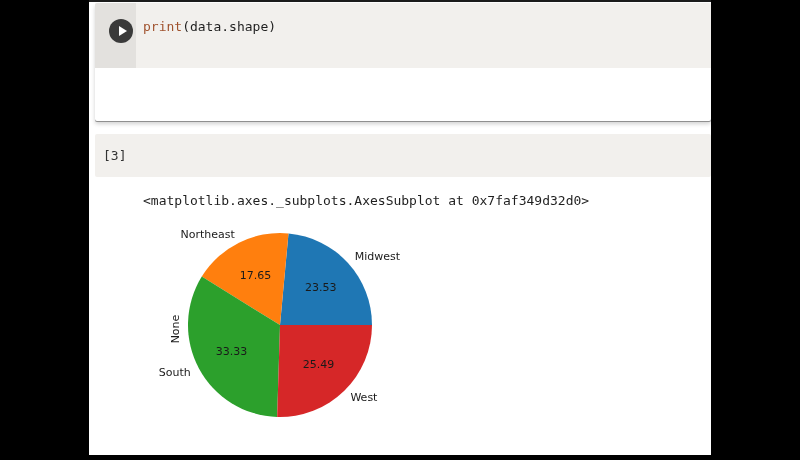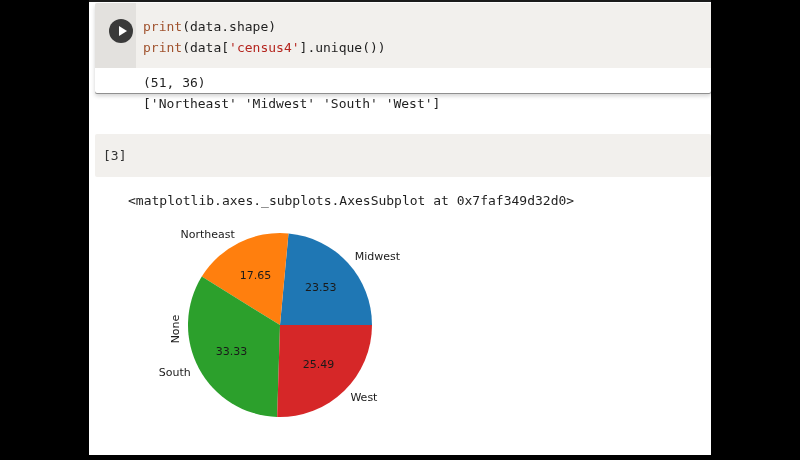--- a/index.html
+++ b/index.html
@@ -10,21 +10,21 @@
   html,body{margin:0;padding:0;}
   body{width:800px;height:460px;background:#000;position:relative;overflow:hidden;
        font-family:"DejaVu Sans","Liberation Sans",sans-serif;}
   #content{position:absolute;left:89px;top:0;width:622px;height:455px;background:#fff;}
   #top-strip{position:absolute;left:0;top:0;width:100%;height:2px;background:#1b1b1b;}
 
   .mono{font-family:"DejaVu Sans Mono","Liberation Mono",monospace;font-size:13px;
         color:var(--code-text);}
 
   
-  .cell1{position:absolute;left:6px;top:3px;width:616px;height:90px;background:#fff;
+  .cell1{position:absolute;left:6px;top:3px;width:616px;height:118px;background:#fff;
          border-radius:2px;box-shadow:0 1px 0 #8f8f8f,0 3px 4px rgba(0,0,0,0.18);}
   .cell1-header{position:relative;height:65px;background:var(--cell-bg);
                 border-radius:2px 2px 0 0;overflow:hidden;}
   .gutter{position:absolute;left:0;top:0;width:41px;height:100%;background:var(--gutter-bg);}
   .run-btn{position:absolute;left:14px;top:16px;width:24px;height:24px;border-radius:50%;
            background:var(--run-button-bg);display:flex;align-items:center;justify-content:center;
            cursor:pointer;}
   .play-triangle{width:0;height:0;border-left:8px solid #fff;border-top:5px solid transparent;
                  border-bottom:5px solid transparent;margin-left:3px;}
   .code-area1{position:absolute;left:48px;top:13px;line-height:21px;white-space:pre;}
@@ -35,39 +35,38 @@
   .tok-str{color:var(--string-color);}
   .tok-pl{color:var(--code-text);}
 
   
   .cell2{position:absolute;left:6px;top:134px;width:616px;height:43px;background:var(--cell-bg);
          border-radius:2px;display:flex;align-items:center;}
   .cell2-prompt{margin-left:8px;color:#333;}
   .cell2-code{margin-left:16px;white-space:pre;}
 
   
-  .out2{position:absolute;left:39px;top:193px;line-height:16px;white-space:pre;}
+  .out2{position:absolute;left:54px;top:193px;line-height:16px;white-space:pre;}
   #pie-svg{position:absolute;left:41px;top:222px;}
   #pie-svg text{font-family:"DejaVu Sans","Liberation Sans",sans-serif;font-size:11px;fill:#1a1a1a;}
 </style>
 </head>
 <body>
 
 <div id="content">
   <div id="top-strip"></div>
 
   <div class="cell1">
     <div class="cell1-header">
       <div class="gutter"></div>
       <div class="run-btn">
         <div class="play-triangle"></div>
       </div>
-      <div class="code-area1 mono"><div class="code-line"><span class="tok-kw">print</span><span class="tok-pl">(data.shape)</span></div><div class="code-line"><span class="tok-kw">print</span><span class="tok-pl">(data[</span><span class="tok-str">'census4'</span><span class="tok-pl">].unique())</span></div></div>
+      <div class="code-area1 mono"><div class="code-line"><span class="tok-kw">print</span><span class="tok-pl">(data.shape)</span></div></div>
     </div>
-    <div class="cell1-output mono"><div class="out-line">(51, 36)</div><div class="out-line">['Northeast' 'Midwest' 'South' 'West']</div></div>
   </div>
 
   <div class="cell2">
     <span class="cell2-prompt mono">[3]</span>
   </div>
 
   <div class="out2 mono">&lt;matplotlib.axes._subplots.AxesSubplot at 0x7faf349d32d0&gt;</div>
 
   <svg id="pie-svg" width="320" height="230" viewBox="0 0 320 230">
       <path d="M150,103 L242.00,103.00 A92,92 0 0 0 158.49,11.39 Z" fill="#1f77b4"></path>

